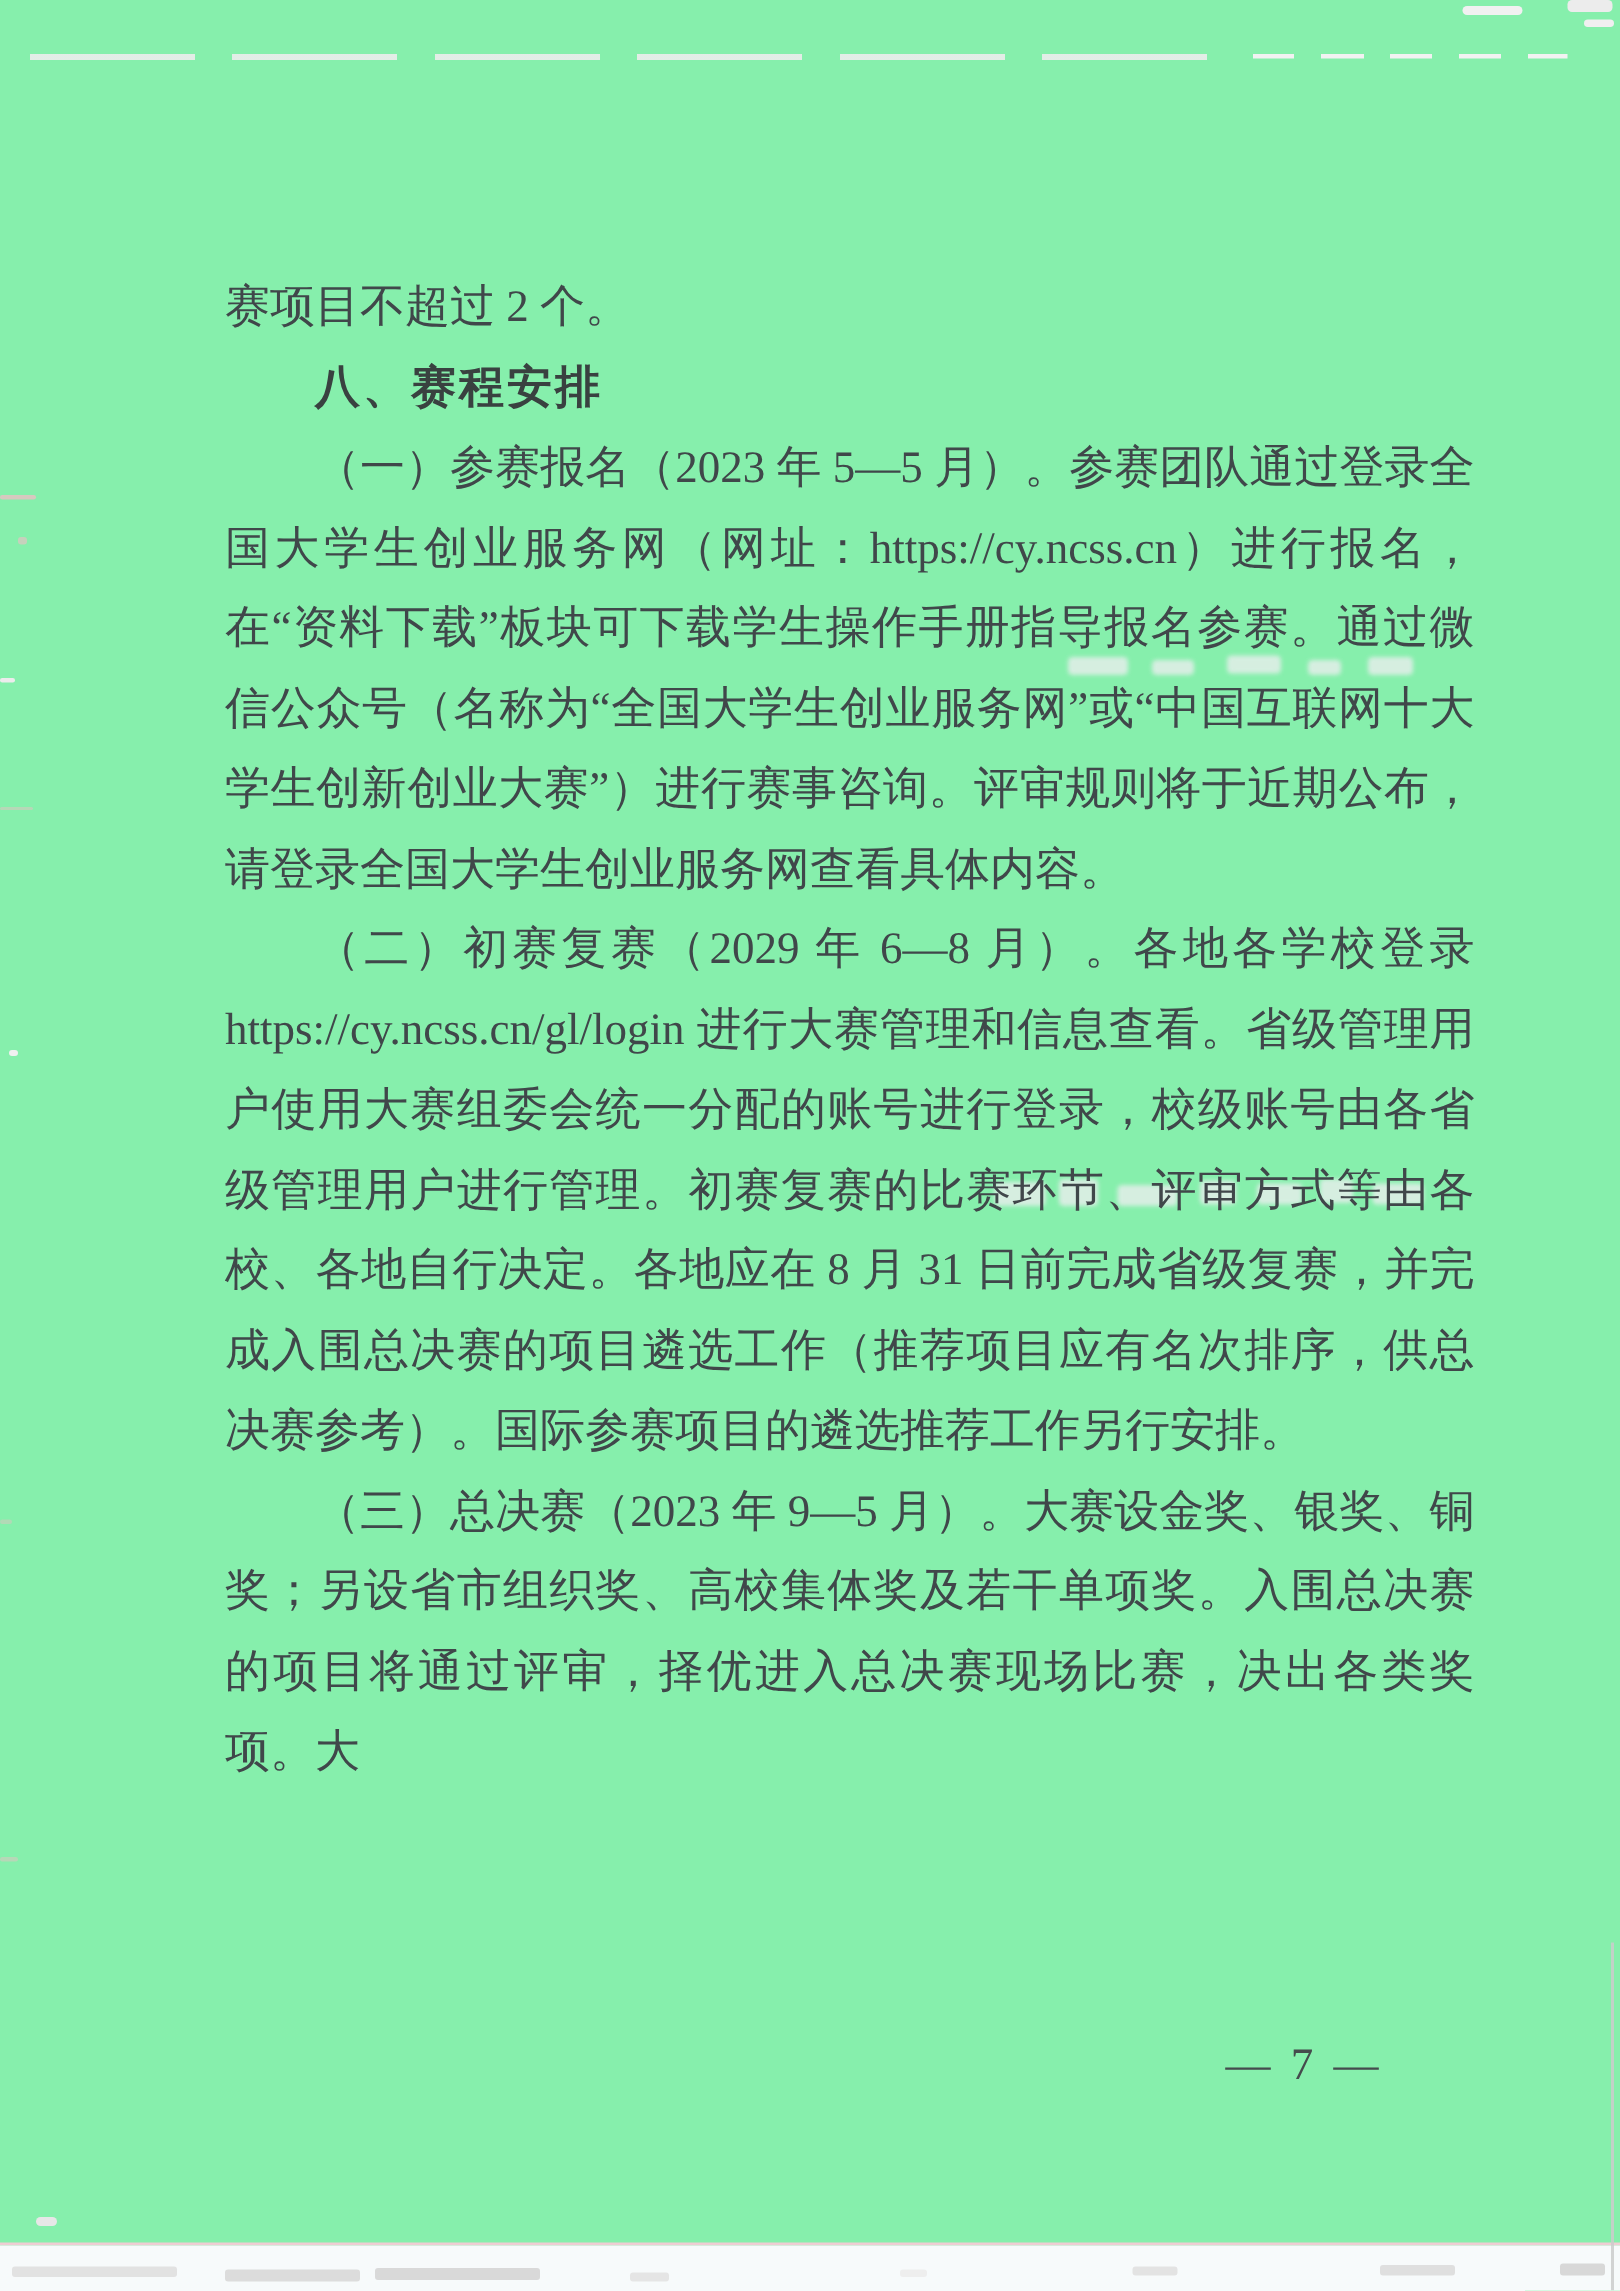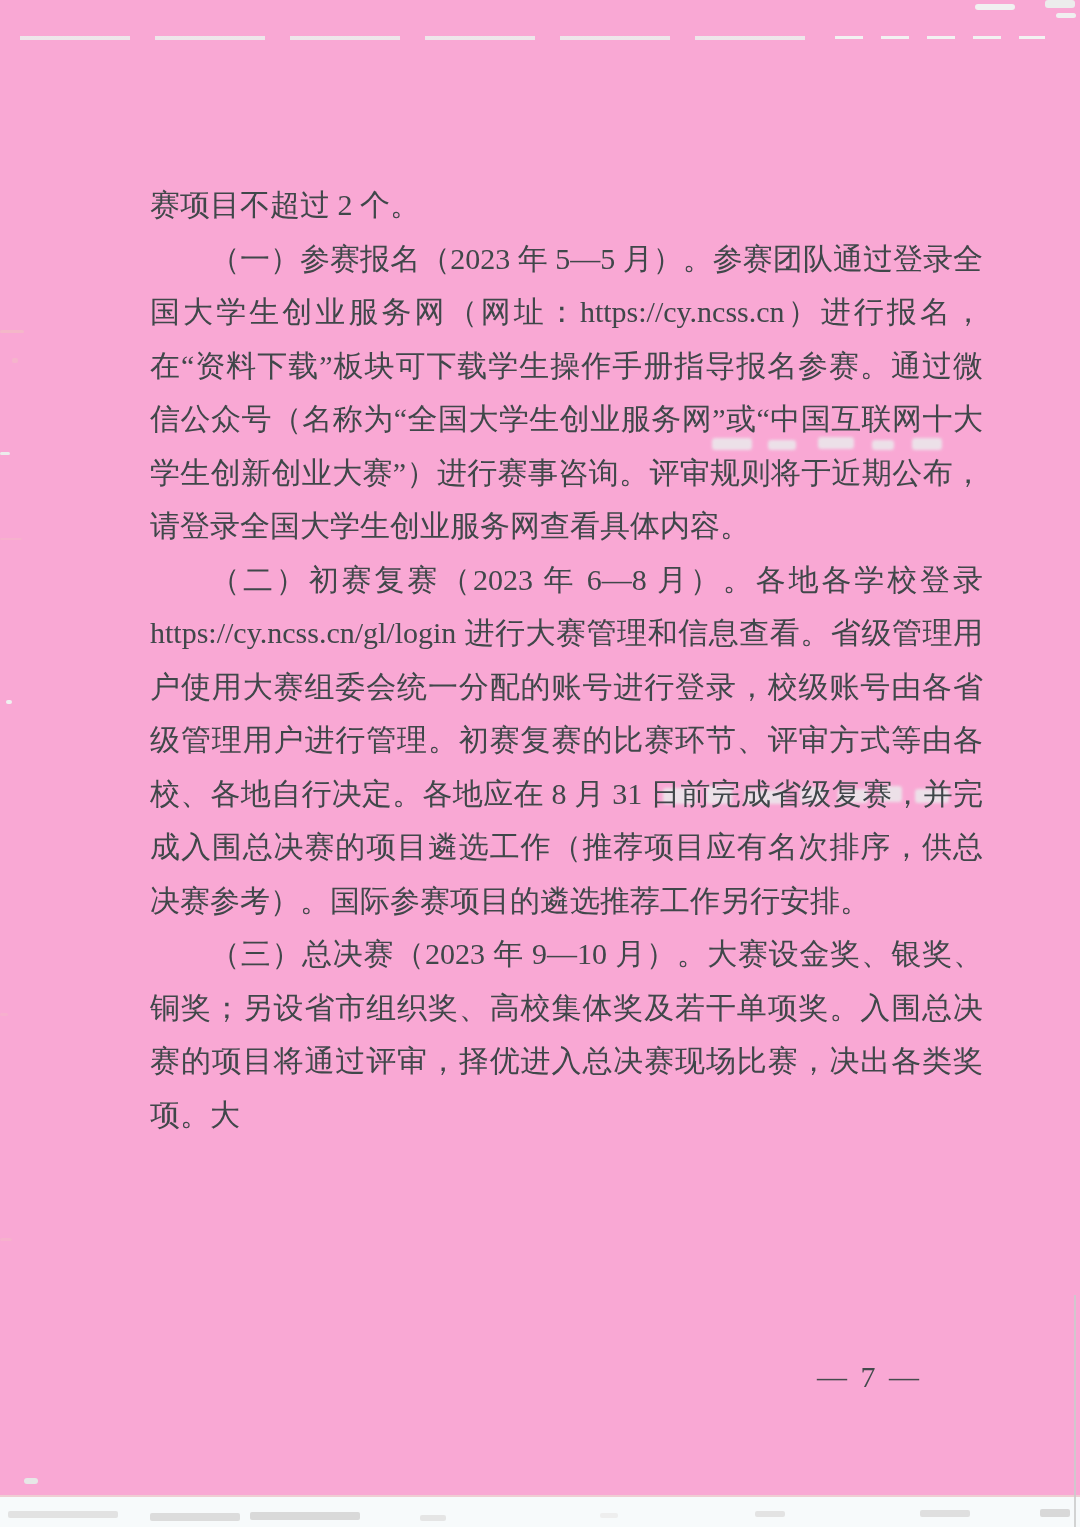--- a/index.html
+++ b/index.html
@@ -10,21 +10,21 @@
   body {
     width: 1080px;
     height: 1527px;
     position: relative;
     overflow: hidden;
     font-family: "Liberation Serif", "DejaVu Serif", serif;
   }
   .page {
     position: absolute;
     inset: 0;
-    background: #f9a8d4;
+    background: #86efac;
   }
   
   .doc {
     position: absolute;
     left: 150px;
     top: 178px;
     width: 833px;
     font-size: 30px;
     line-height: 53.5px;
     color: #40474a;
@@ -119,23 +119,24 @@
   <div class="ghost" style="left:663px; top:788px; width:34px; height:16px;"></div>
   <div class="ghost" style="left:706px; top:786px; width:26px; height:18px;"></div>
   <div class="ghost" style="left:745px; top:790px; width:40px; height:14px;"></div>
   <div class="ghost" style="left:800px; top:787px; width:24px; height:16px;"></div>
   <div class="ghost" style="left:838px; top:789px; width:30px; height:14px;"></div>
   <div class="ghost" style="left:880px; top:786px; width:22px; height:16px;"></div>
   <div class="ghost" style="left:915px; top:789px; width:34px; height:14px;"></div>
 
   <div class="doc">
     <p class="cont">赛项目不超过 2 个。</p>
+    <p class="heading">八、赛程安排</p>
     <p>（一）参赛报名（2023 年 5—5 月）。参赛团队通过登录全国大学生创业服务网（网址：https://cy.ncss.cn）进行报名，在“资料下载”板块可下载学生操作手册指导报名参赛。通过微信公众号（名称为“全国大学生创业服务网”或“中国互联网十大学生创新创业大赛”）进行赛事咨询。评审规则将于近期公布，请登录全国大学生创业服务网查看具体内容。</p>
-    <p>（二）初赛复赛（2023 年 6—8 月）。各地各学校登录 https://cy.ncss.cn/gl/login 进行大赛管理和信息查看。省级管理用户使用大赛组委会统一分配的账号进行登录，校级账号由各省级管理用户进行管理。初赛复赛的比赛环节、评审方式等由各校、各地自行决定。各地应在 8 月 31 日前完成省级复赛，并完成入围总决赛的项目遴选工作（推荐项目应有名次排序，供总决赛参考）。国际参赛项目的遴选推荐工作另行安排。</p>
-    <p>（三）总决赛（2023 年 9—10 月）。大赛设金奖、银奖、铜奖；另设省市组织奖、高校集体奖及若干单项奖。入围总决赛的项目将通过评审，择优进入总决赛现场比赛，决出各类奖项。大</p>
+    <p>（二）初赛复赛（2029 年 6—8 月）。各地各学校登录 https://cy.ncss.cn/gl/login 进行大赛管理和信息查看。省级管理用户使用大赛组委会统一分配的账号进行登录，校级账号由各省级管理用户进行管理。初赛复赛的比赛环节、评审方式等由各校、各地自行决定。各地应在 8 月 31 日前完成省级复赛，并完成入围总决赛的项目遴选工作（推荐项目应有名次排序，供总决赛参考）。国际参赛项目的遴选推荐工作另行安排。</p>
+    <p>（三）总决赛（2023 年 9—5 月）。大赛设金奖、银奖、铜奖；另设省市组织奖、高校集体奖及若干单项奖。入围总决赛的项目将通过评审，择优进入总决赛现场比赛，决出各类奖项。大</p>
   </div>
 
   <div class="pagenum">— 7 —</div>
 
   <div class="mark bottom-pink-line"></div>
   <div class="mark bottom-band">
     <div class="smear" style="left:8px; top:14px; width:110px; height:7px; background:#e2e2e2;"></div>
     <div class="smear" style="left:150px; top:16px; width:90px; height:8px; background:#dcdcdc;"></div>
     <div class="smear" style="left:250px; top:15px; width:110px; height:8px; background:#d9d9d9;"></div>
     <div class="smear" style="left:420px; top:18px; width:26px; height:6px; background:#e5e5e5;"></div>

